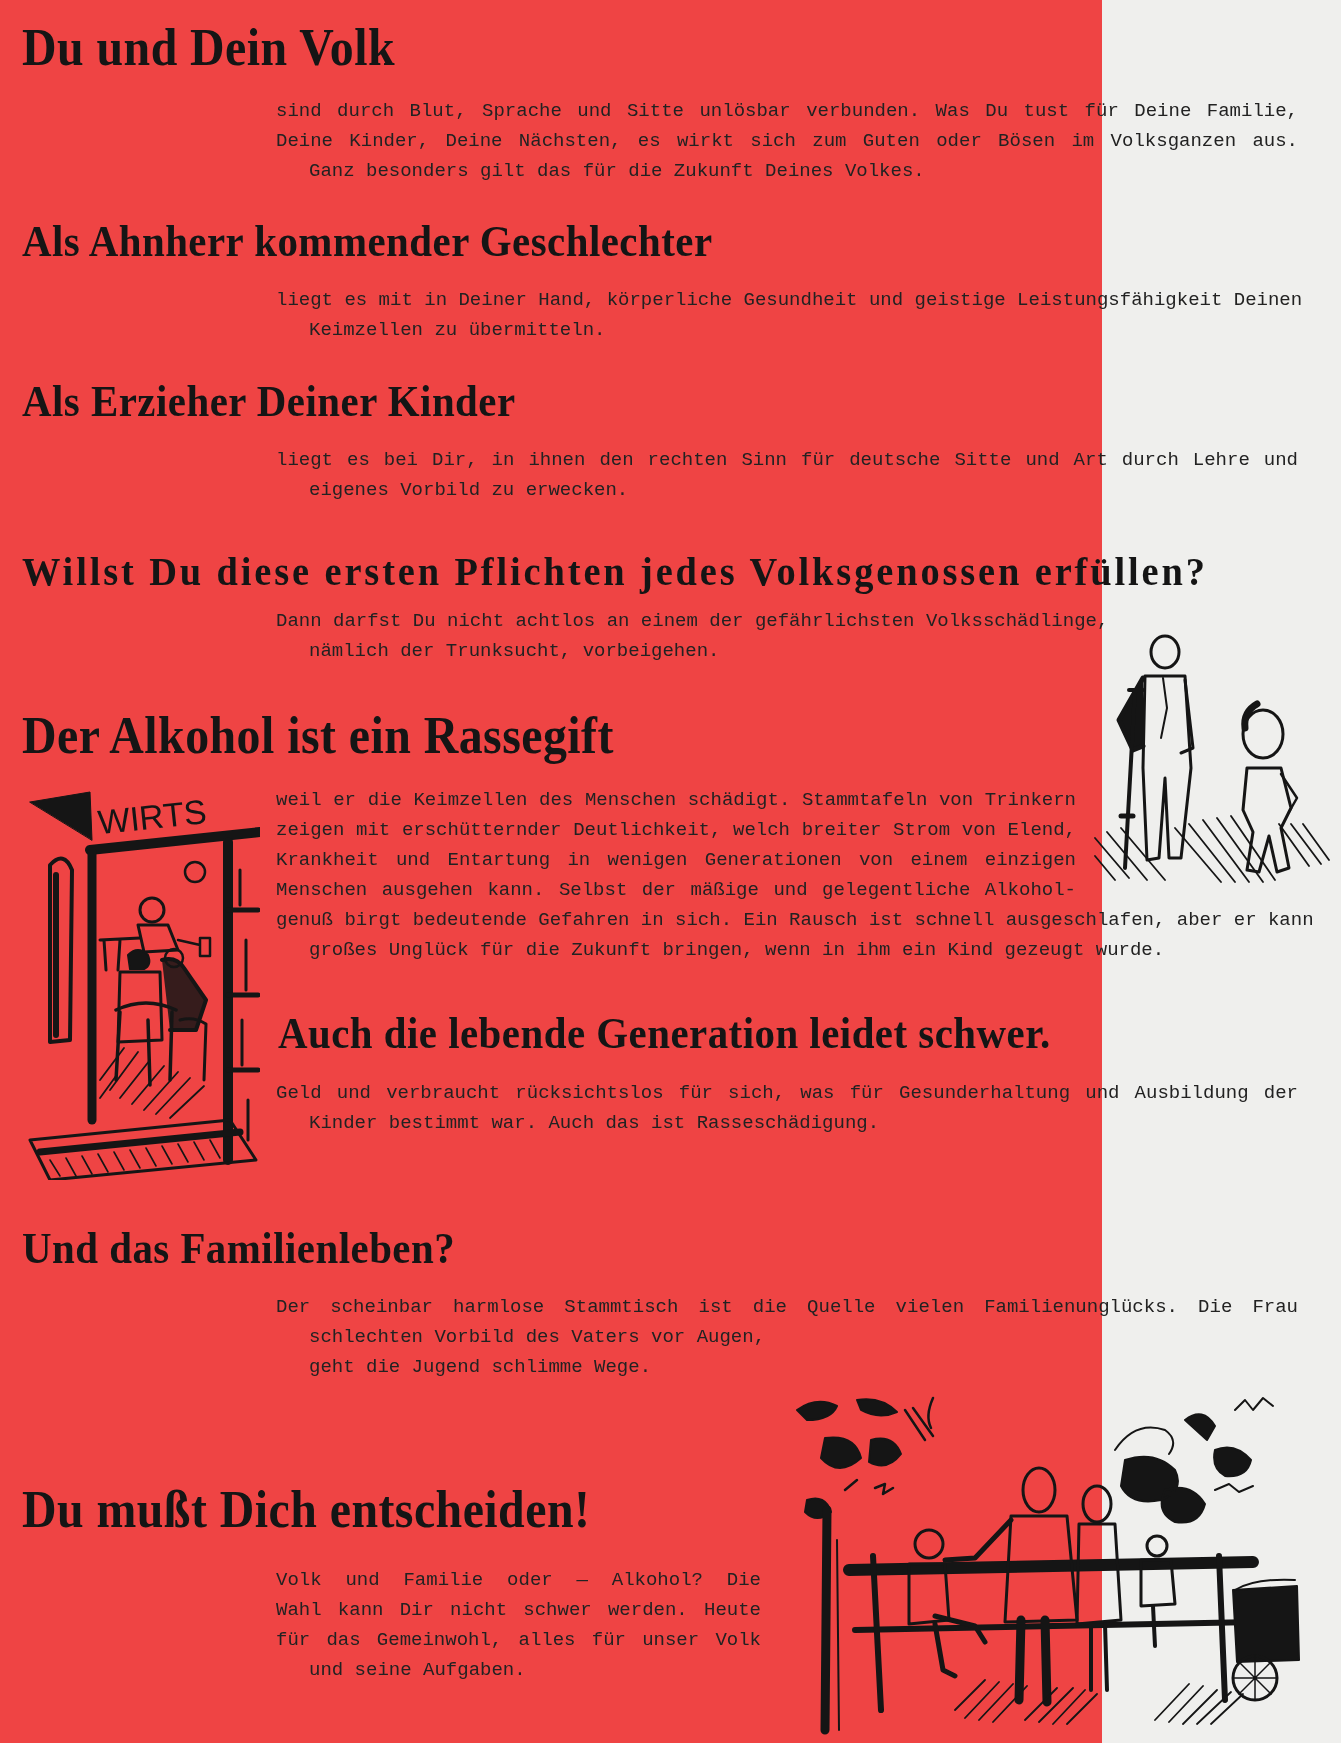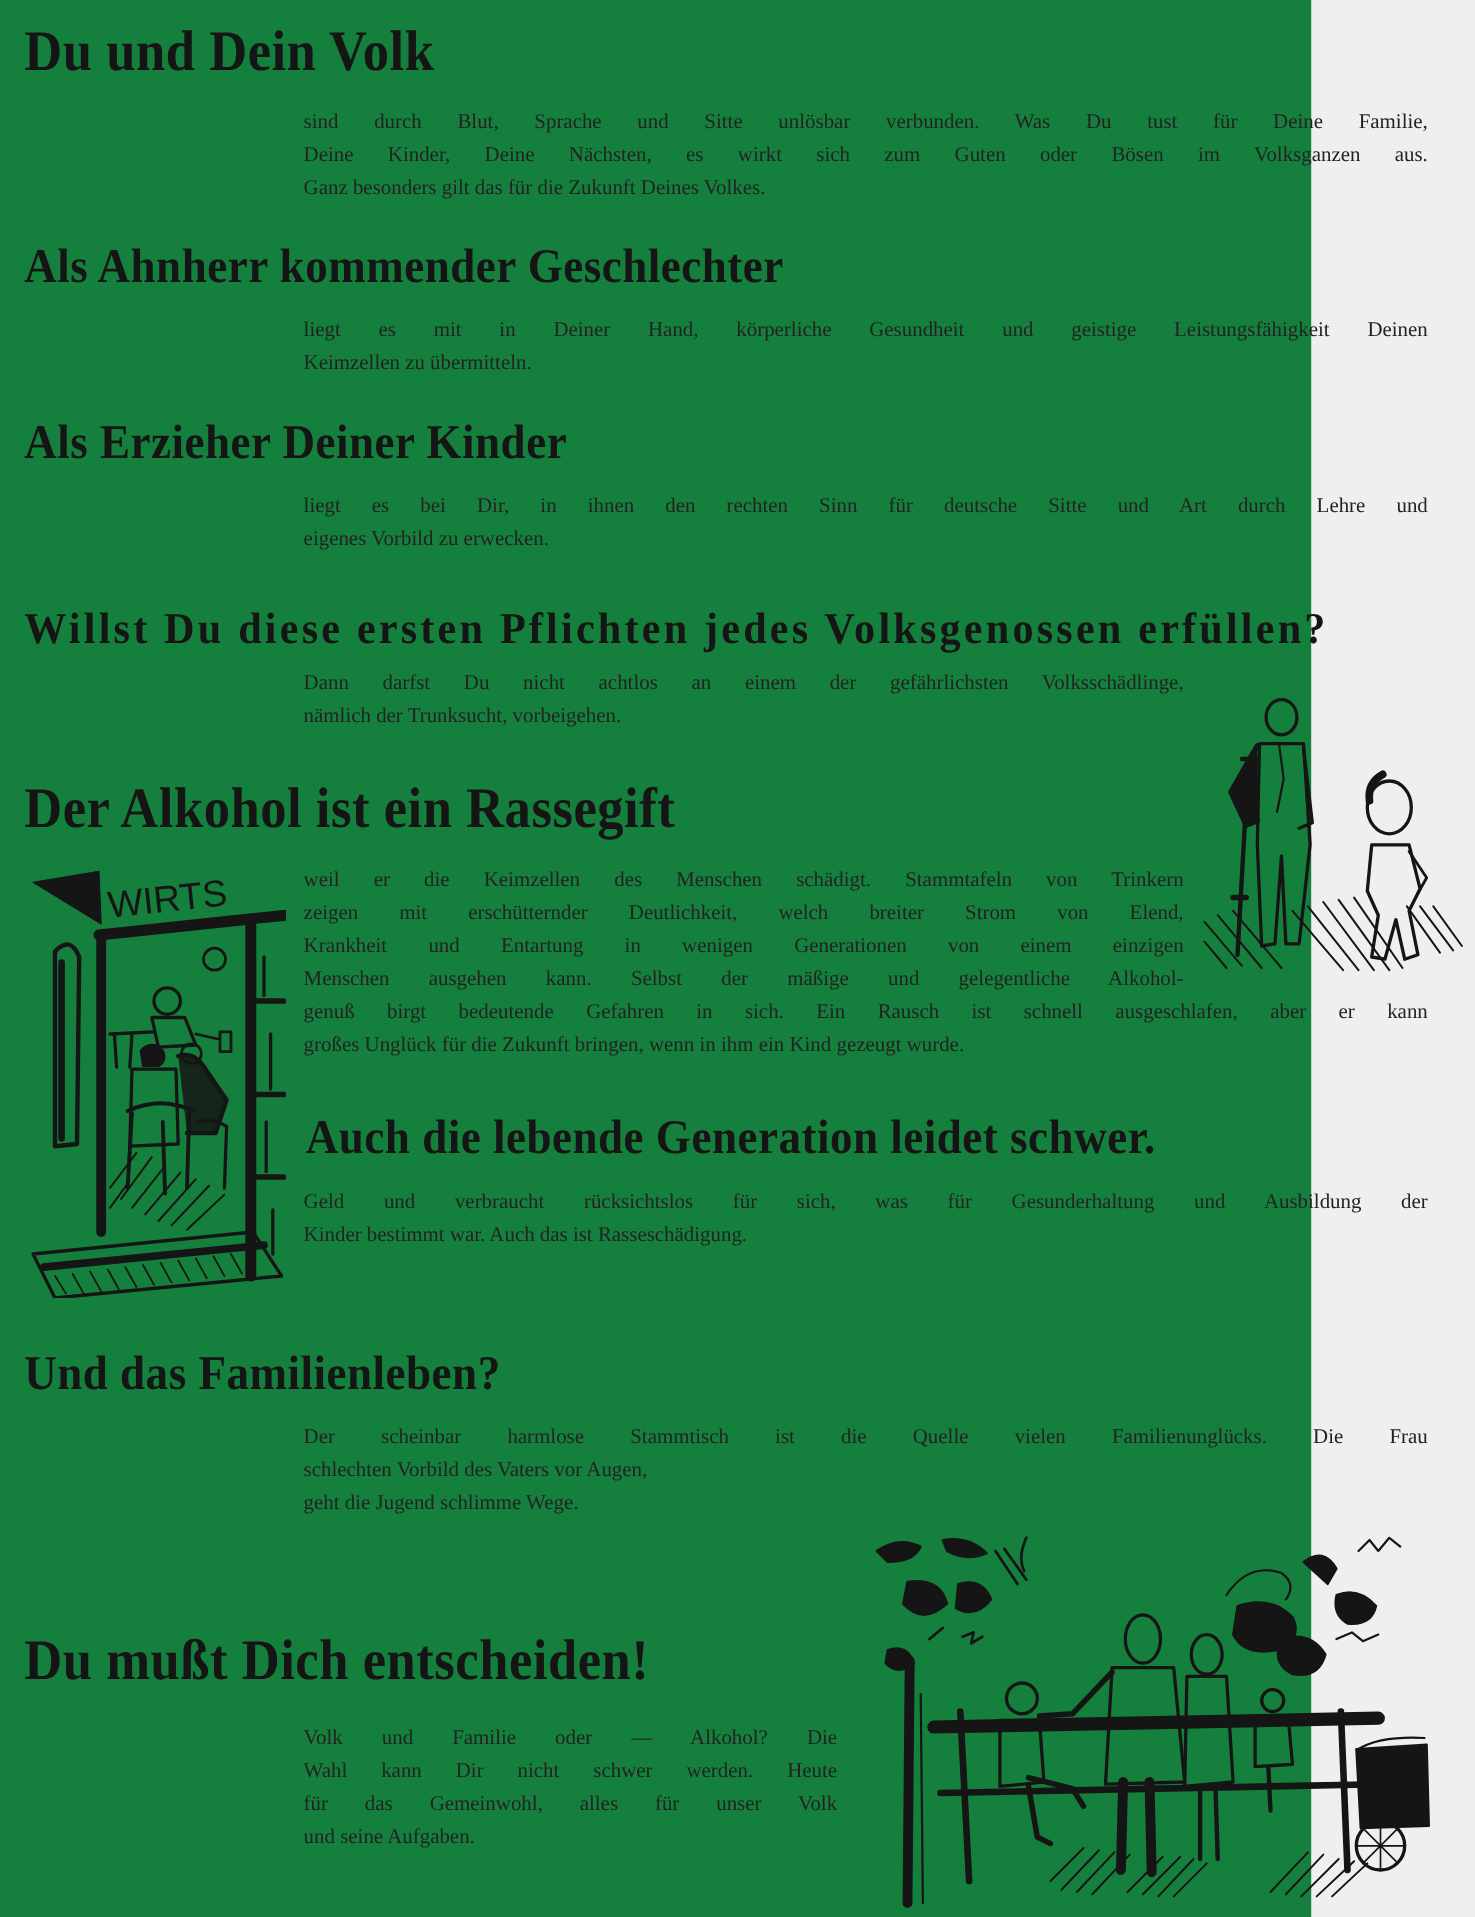--- a/index.html
+++ b/index.html
@@ -1,30 +1,30 @@
 <!DOCTYPE html>
 <html><head>
 <meta charset="utf-8">
 <style>
   html, body { margin:0; padding:0; background:#efefed; }
   body { width:1341px; height:1743px; position:relative; overflow:hidden;
          font-family:"DejaVu Serif", serif; color:#1c1c1c; }
-  .page { position:absolute; left:0; top:0; width:1192px; height:1743px;
-          background:#15803d; }
+  .page { position:absolute; left:0; top:0; width:1102px; height:1743px;
+          background:#ef4444; }
   .h { position:absolute; left:22px; margin:0; white-space:nowrap;
        font-family:"Liberation Serif", "DejaVu Serif", serif; font-weight:bold;
        color:#151515; letter-spacing:0.5px; transform-origin:left top; }
   .h.big { font-size:52px; line-height:56px; transform:scaleX(0.92); }
   .h.mid { font-size:44px; line-height:48px; transform:scaleX(0.93); }
   .h.wide { font-size:40px; letter-spacing:3px; transform:scaleX(0.96); }
   .p { position:absolute; margin:0;
-       font-family:Liberation Serif, serif; font-size:19px; line-height:30px;
+       font-family:Liberation Mono, monospace; font-size:19px; line-height:30px;
        color:#222; text-align:justify; text-align-last:left; }
   .line { display:block; white-space:nowrap; text-align:justify; text-align-last:justify; }
-  .line.last { text-align-last:left; }
+  .line.last { text-align-last:left;margin-left:33px; }
   .ill { position:absolute; }
   svg { display:block; }
 </style>
 </head>
 <body>
 
 <div class="page">
 
   <h1 class="h big" style="top:20px;">Du und Dein Volk</h1>
   <div class="p" style="left:276px; top:96px; width:1022px;">

